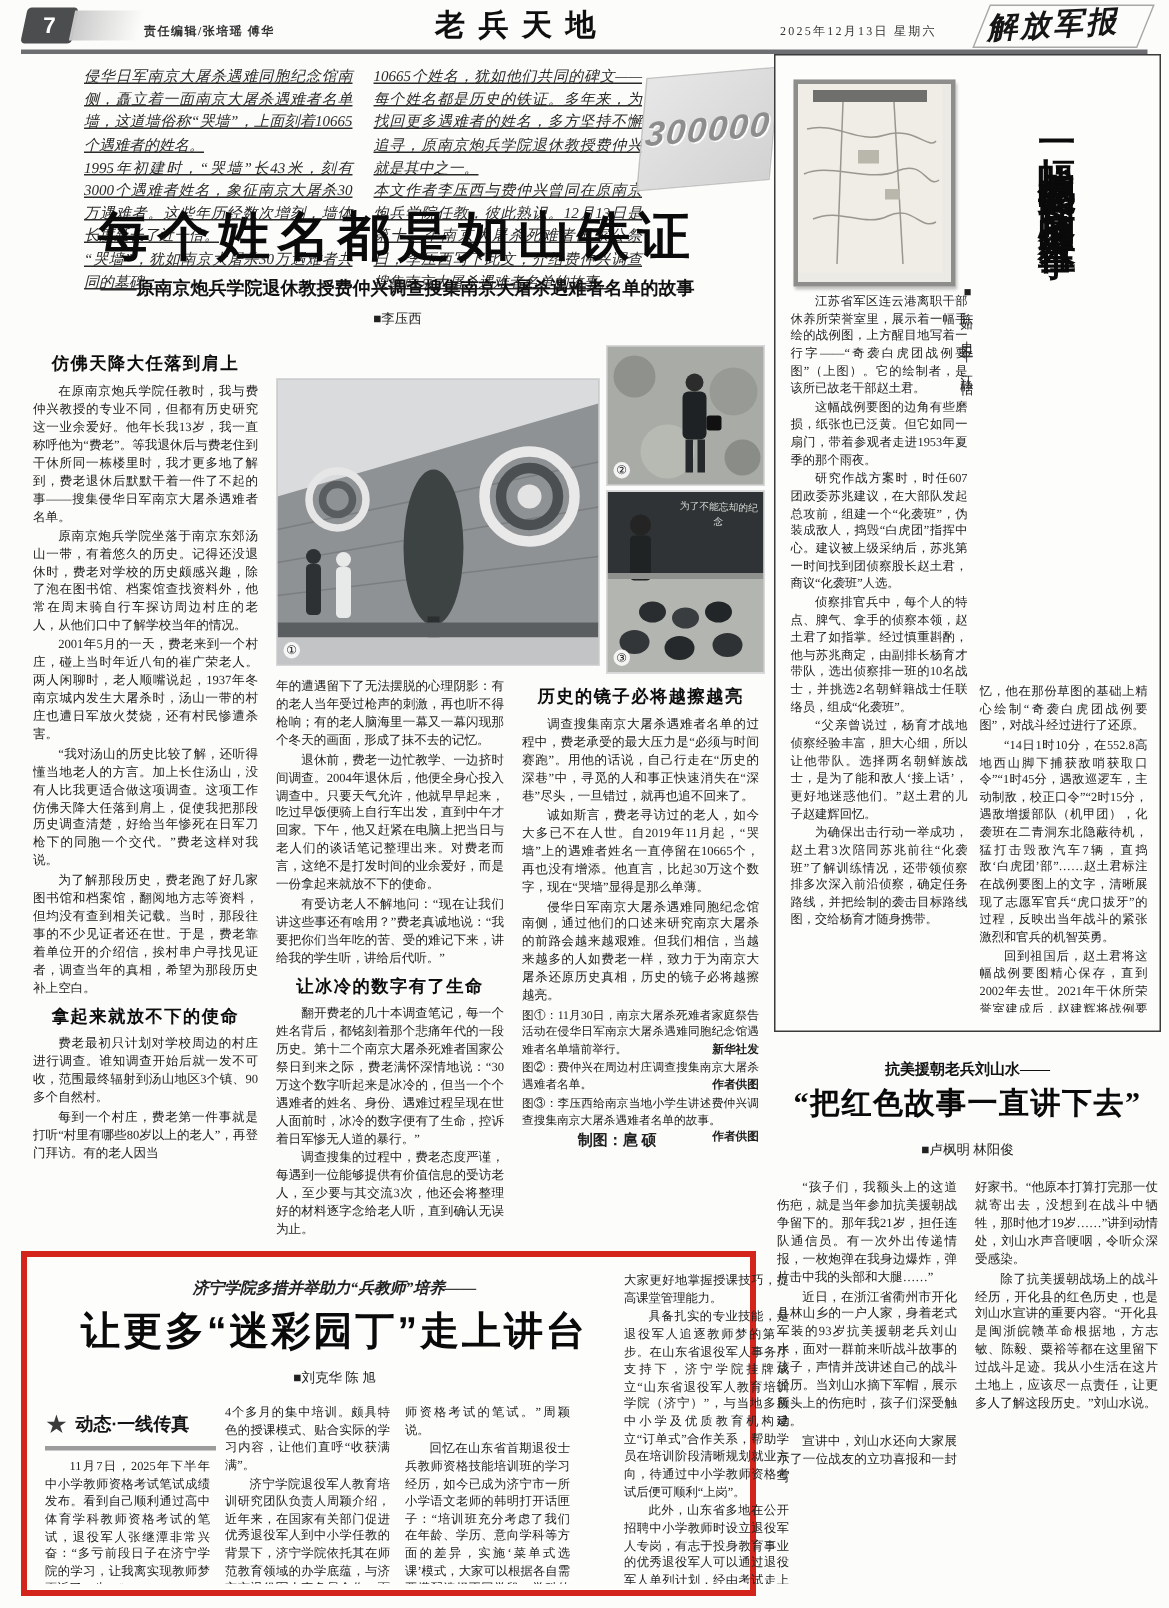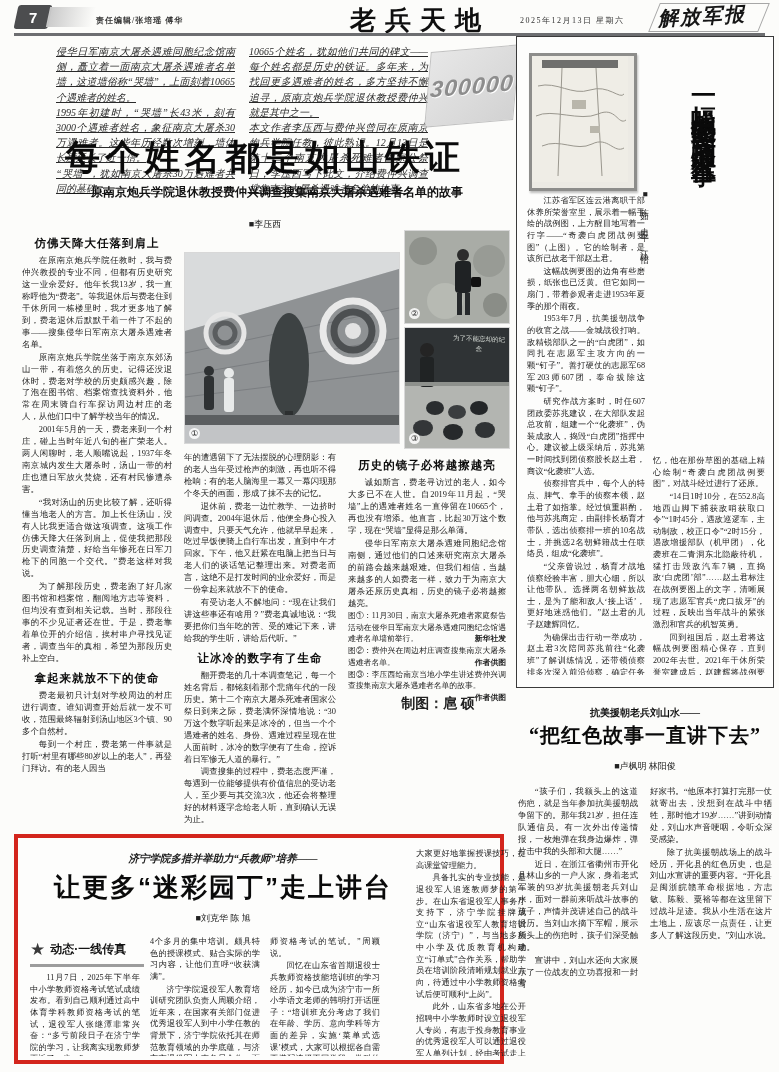--- a/index.html
+++ b/index.html
@@ -5,51 +5,51 @@
   html,body{margin:0;padding:0;}
   body{width:779px;height:1072px;position:relative;background:#fcfcfa;overflow:hidden;
        font-family:"Liberation Serif","DejaVu Serif",serif;color:#1c1c1c;}
   .abs{position:absolute;}
   
   .pgbadge{left:16px;top:5px;width:34px;height:24px;background:#4c4d4f;transform:skewX(-12deg);
            border-radius:3px;display:flex;align-items:center;justify-content:center;}
   .pgbadge span{color:#fff;font-weight:bold;font-size:15px;font-family:"Liberation Sans",sans-serif;transform:skewX(12deg);}
   .pgwedge{left:48px;top:7px;width:46px;height:20px;background:linear-gradient(90deg,#c9c9c9,rgba(220,220,220,0));transform:skewX(-12deg);}
   .editors{left:96px;top:15px;font-size:8px;font-weight:bold;color:#333;letter-spacing:1px;}
-  .sectitle{left:290px;top:3px;width:200px;text-align:right;font-family:"Liberation Sans","DejaVu Sans",sans-serif;
-            font-weight:900;font-size:26px;letter-spacing:9px;color:#0f0f0f;}
+  .sectitle{left:290px;top:3px;width:200px;text-align:left;font-family:"Liberation Sans","DejaVu Sans",sans-serif;
+            font-weight:900;font-size:20px;letter-spacing:9px;color:#0f0f0f;}
   .pubdate{left:520px;top:15px;font-size:8px;letter-spacing:1.5px;color:#333;}
   .masthead{left:650px;top:1px;width:118px;height:31px;}
   .masthead .frame{position:absolute;left:4px;top:2px;width:108px;height:27px;border:1px solid #a7a7a7;transform:skewX(-22deg);}
   .masthead .word{position:absolute;left:8px;top:2px;font-size:20px;font-weight:900;font-style:italic;letter-spacing:2px;color:#161616;transform:rotate(-3deg);}
   .hrule{left:14px;top:33px;width:751px;height:3px;background:#6d6e71;}
   
   .intro{left:56px;top:44px;width:372px;display:flex;gap:14px;}
   .intro div{flex:1;font-style:italic;font-size:10px;line-height:1.52;text-align:justify;color:#2a2a2a;white-space:pre-line;text-decoration:underline;}
   .numgraphic{left:428px;top:48px;width:86px;height:74px;background:linear-gradient(135deg,#e7e7e7,#d2d2d2);
               transform:skewX(-10deg) rotate(-5deg);border:1px solid #c2c2c2;display:flex;align-items:center;justify-content:center;}
   .numgraphic span{font-family:"Liberation Sans",sans-serif;font-weight:900;font-style:italic;font-size:23px;color:#8d8d8d;
                    text-shadow:1px 1px 0 #fff;letter-spacing:1px;}
   
   .headline{left:20px;top:134px;width:490px;text-align:center;font-family:"Liberation Sans","DejaVu Sans",sans-serif;
             font-weight:900;font-size:35px;letter-spacing:5px;color:#0a0a0a;}
   .deck{left:20px;top:184px;width:490px;text-align:center;font-weight:bold;font-size:12px;color:#111;}
-  .byline{left:20px;top:206px;width:490px;text-align:center;font-size:9px;color:#222;margin-top:12px;}
+  .byline{left:20px;top:206px;width:490px;text-align:center;font-size:9px;color:#222;}
   
   .col{font-size:8.4px;line-height:1.42;text-align:justify;color:#222;overflow:hidden;}
   .col p{margin:0 0 1px 0;text-indent:2em;}
   .col p.noindent{text-indent:0;}
   .subhd{font-family:"Liberation Sans",sans-serif;font-weight:bold;font-size:11.5px;text-align:center;
          margin:5px 0 4px;color:#0d0d0d;text-indent:0;letter-spacing:1px;}
   .c1{left:22px;top:230px;width:150px;height:600px;}
   .c2{left:184px;top:452px;width:152px;height:380px;}
   .c3{left:348px;top:452px;width:158px;height:380px;}
   .cap{font-size:7.8px;line-height:1.45;margin-top:3px;}
   .cap .capcredit{font-weight:bold;float:right;}
-  .creditline{font-size:14px;text-align:right;font-weight:bold;margin-top:2px;}
+  .creditline{font-size:10px;text-align:center;font-weight:bold;margin-top:2px;}
   
   .photo{background:#b9bcbe;overflow:hidden;border:1px solid #d8d8d8;}
   .bigphoto{left:184px;top:252px;width:214px;height:190px;}
   .sphoto1{left:404px;top:230px;width:104px;height:92px;}
   .sphoto2{left:404px;top:327px;width:104px;height:120px;}
   .pnum{position:absolute;left:4px;bottom:4px;width:11px;height:11px;border-radius:50%;background:rgba(255,255,255,.85);
         color:#222;font-size:8px;line-height:11px;text-align:center;font-family:"Liberation Sans",sans-serif;}
   .bb-text{position:absolute;left:46px;top:6px;width:56px;color:#d9ded8;font-size:6.5px;line-height:1.5;transform:rotate(2deg);text-align:center;}
   
   .rbox{left:516px;top:36px;width:256px;height:650px;border:1px solid #3a3a3a;background:#fdfdfc;}
@@ -190,20 +190,21 @@
   <p class="noindent">年的遭遇留下了无法摆脱的心理阴影：有的老人当年受过枪声的刺激，再也听不得枪响；有的老人脑海里一幕又一幕闪现那个冬天的画面，形成了抹不去的记忆。</p>
   <p>退休前，费老一边忙教学、一边挤时间调查。2004年退休后，他便全身心投入调查中。只要天气允许，他就早早起来，吃过早饭便骑上自行车出发，直到中午才回家。下午，他又赶紧在电脑上把当日与老人们的谈话笔记整理出来。对费老而言，这绝不是打发时间的业余爱好，而是一份拿起来就放不下的使命。</p>
   <p>有受访老人不解地问：“现在让我们讲这些事还有啥用？”费老真诚地说：“我要把你们当年吃的苦、受的难记下来，讲给我的学生听，讲给后代听。”</p>
   <div class="subhd">让冰冷的数字有了生命</div>
   <p>翻开费老的几十本调查笔记，每一个姓名背后，都铭刻着那个悲痛年代的一段历史。第十二个南京大屠杀死难者国家公祭日到来之际，费老满怀深情地说：“30万这个数字听起来是冰冷的，但当一个个遇难者的姓名、身份、遇难过程呈现在世人面前时，冰冷的数字便有了生命，控诉着日军惨无人道的暴行。”</p>
   <p>调查搜集的过程中，费老态度严谨，每遇到一位能够提供有价值信息的受访老人，至少要与其交流3次，他还会将整理好的材料逐字念给老人听，直到确认无误为止。</p>
 </div>
 
 <div class="abs col c3">
   <div class="subhd">历史的镜子必将越擦越亮</div>
+  <p>调查搜集南京大屠杀遇难者名单的过程中，费老承受的最大压力是“必须与时间赛跑”。用他的话说，自己行走在“历史的深巷”中，寻觅的人和事正快速消失在“深巷”尽头，一旦错过，就再也追不回来了。</p>
   <p>诚如斯言，费老寻访过的老人，如今大多已不在人世。自2019年11月起，“哭墙”上的遇难者姓名一直停留在10665个，再也没有增添。他直言，比起30万这个数字，现在“哭墙”显得是那么单薄。</p>
   <p>侵华日军南京大屠杀遇难同胞纪念馆南侧，通过他们的口述来研究南京大屠杀的前路会越来越艰难。但我们相信，当越来越多的人如费老一样，致力于为南京大屠杀还原历史真相，历史的镜子必将越擦越亮。</p>
   <p class="cap noindent">
     <span>图①：11月30日，南京大屠杀死难者家庭祭告活动在侵华日军南京大屠杀遇难同胞纪念馆遇难者名单墙前举行。</span>
     <span class="capcredit">新华社发</span>
   </p>
   <p class="cap noindent">
     <span>图②：费仲兴在周边村庄调查搜集南京大屠杀遇难者名单。</span>
     <span class="capcredit">作者供图</span>
   </p>
@@ -228,21 +229,20 @@
       </g>
       <rect x="40" y="44" width="14" height="9" fill="#b9b6ab"></rect>
       <rect x="58" y="70" width="10" height="7" fill="#b9b6ab"></rect>
     </svg>
   </div>
   <div class="abs vbyline">■陈茹 史卫平 江静怡</div>
   <div class="abs vtitle">一幅战例要图背后的烽火往事</div>
   <div class="abs col rtxtL">
     <p>江苏省军区连云港离职干部休养所荣誉室里，展示着一幅手绘的战例图，上方醒目地写着一行字——“奇袭白虎团战例要图”（上图）。它的绘制者，是该所已故老干部赵土君。</p>
     <p>这幅战例要图的边角有些磨损，纸张也已泛黄。但它如同一扇门，带着参观者走进1953年夏季的那个雨夜。</p>
-    <p>1953年7月，抗美援朝战争的收官之战——金城战役打响。敌精锐部队之一的“白虎团”，如同扎在志愿军主攻方向的一颗“钉子”。善打硬仗的志愿军68军203师607团，奉命拔除这颗“钉子”。</p>
     <p>研究作战方案时，时任607团政委苏兆建议，在大部队发起总攻前，组建一个“化袭班”，伪装成敌人，捣毁“白虎团”指挥中心。建议被上级采纳后，苏兆第一时间找到团侦察股长赵土君，商议“化袭班”人选。</p>
     <p>侦察排官兵中，每个人的特点、脾气、拿手的侦察本领，赵土君了如指掌。经过慎重斟酌，他与苏兆商定，由副排长杨育才带队，选出侦察排一班的10名战士，并挑选2名朝鲜籍战士任联络员，组成“化袭班”。</p>
     <p>“父亲曾说过，杨育才战地侦察经验丰富，胆大心细，所以让他带队。选择两名朝鲜族战士，是为了能和敌人‘接上话’，更好地迷惑他们。”赵土君的儿子赵建辉回忆。</p>
     <p>为确保出击行动一举成功，赵土君3次陪同苏兆前往“化袭班”了解训练情况，还带领侦察排多次深入前沿侦察，确定任务路线，并把绘制的袭击目标路线图，交给杨育才随身携带。</p>
 
   </div>
   <div class="abs col rtxtR">
     <p class="noindent">忆，他在那份草图的基础上精心绘制“奇袭白虎团战例要图”，对战斗经过进行了还原。</p>
     <p>“14日1时10分，在552.8高地西山脚下捕获敌哨获取口令”“1时45分，遇敌巡逻车，主动制敌，校正口令”“2时15分，遇敌增援部队（机甲团），化袭班在二青洞东北隐蔽待机，猛打击毁敌汽车7辆，直捣敌‘白虎团’部”……赵土君标注在战例要图上的文字，清晰展现了志愿军官兵“虎口拔牙”的过程，反映出当年战斗的紧张激烈和官兵的机智英勇。</p>
     <p>回到祖国后，赵土君将这幅战例要图精心保存，直到2002年去世。2021年干休所荣誉室建成后，赵建辉将战例要图捐赠出来，希望更多人记住那段历史。</p>

